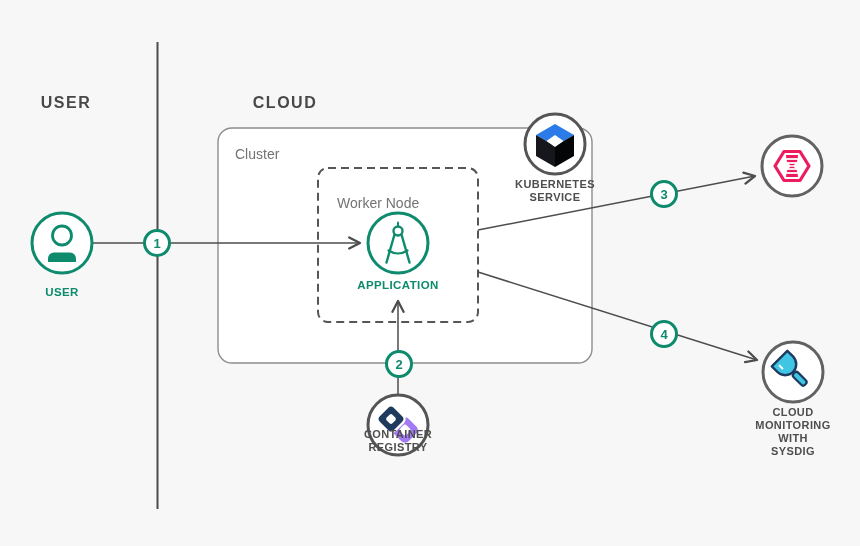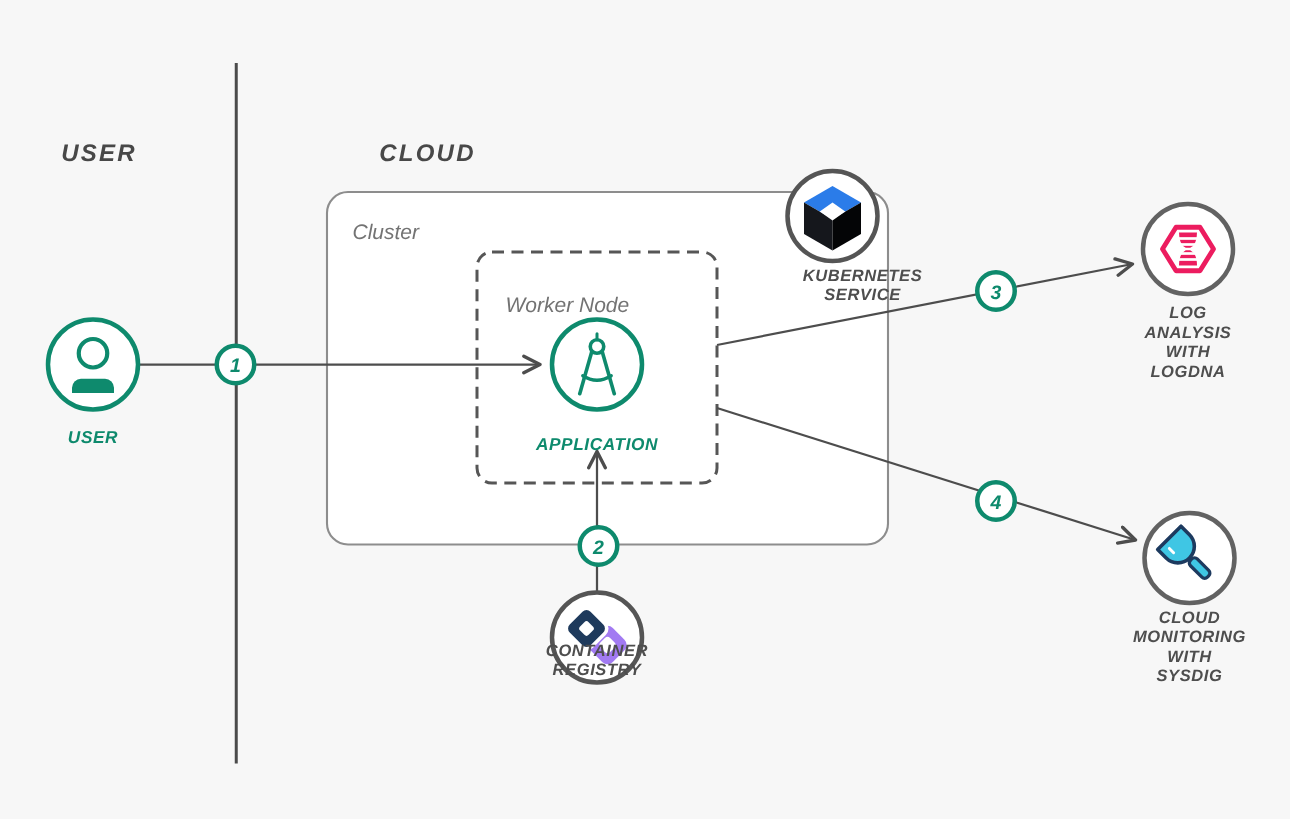--- a/index.html
+++ b/index.html
@@ -2,21 +2,20 @@
 <html><head>
 <meta charset="utf-8">
 <style>
   html,body{margin:0;padding:0;}
   body{font-family:"Liberation Sans", sans-serif;}
   .canvas{
     position:relative;
     width:860px;height:546px;
     background:#f7f7f7;
     overflow:hidden;
-    font-style:italic;
   }
   .layer{position:absolute;inset:0;}
   svg.layer{z-index:1;}
   .labels{z-index:2;pointer-events:none;}
   .lane-heading{
     position:absolute;
     transform:translateX(-50%);
     font-size:16px;font-weight:bold;color:#484848;
     letter-spacing:1.5px;white-space:nowrap;
   }
@@ -136,27 +135,25 @@
     <div class="lane-heading" style="left:66px; top:94px;">USER</div>
 
     <div class="lane-heading" style="left:285px; top:94px;">CLOUD</div>
 
     <div class="box-label" style="left:235px; top:146px;">Cluster</div>
 
     <div class="box-label" style="left:337px; top:195px;">Worker Node</div>
 
     <div class="caption teal" style="left:62px; top:286px;">USER</div>
 
-    <div class="caption teal" style="left:398px; top:279px;margin-top:12px;">APPLICATION</div>
+    <div class="caption teal" style="left:398px; top:279px;">APPLICATION</div>
 
-    <div class="caption" style="left:555px; top:178px;margin-left:20px;">KUBERNETES
+    <div class="caption" style="left:555px; top:178px;">KUBERNETES
 SERVICE</div>
 
-    <div class="caption" style="left:792px; top:203px;">LOG ANALYSIS
-WITH LOGDNA</div>
 
     <div class="caption" style="left:793px; top:406px;">CLOUD
 MONITORING
 WITH SYSDIG</div>
 
     <div class="caption" style="left:398px; top:428px;">CONTAINER
 REGISTRY</div>
 
     <div class="badge" style="left:143px; top:229px;">1</div>
 

